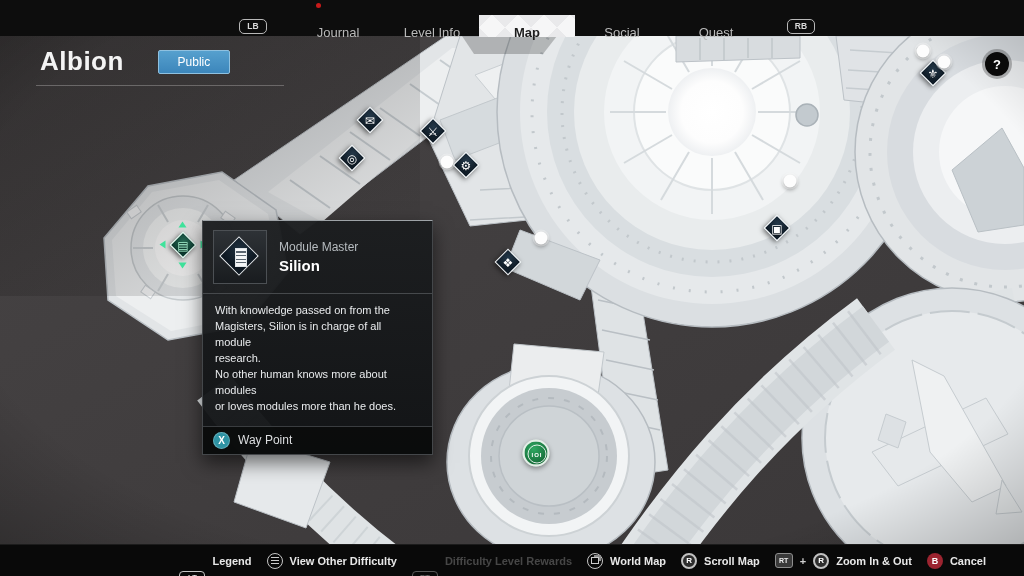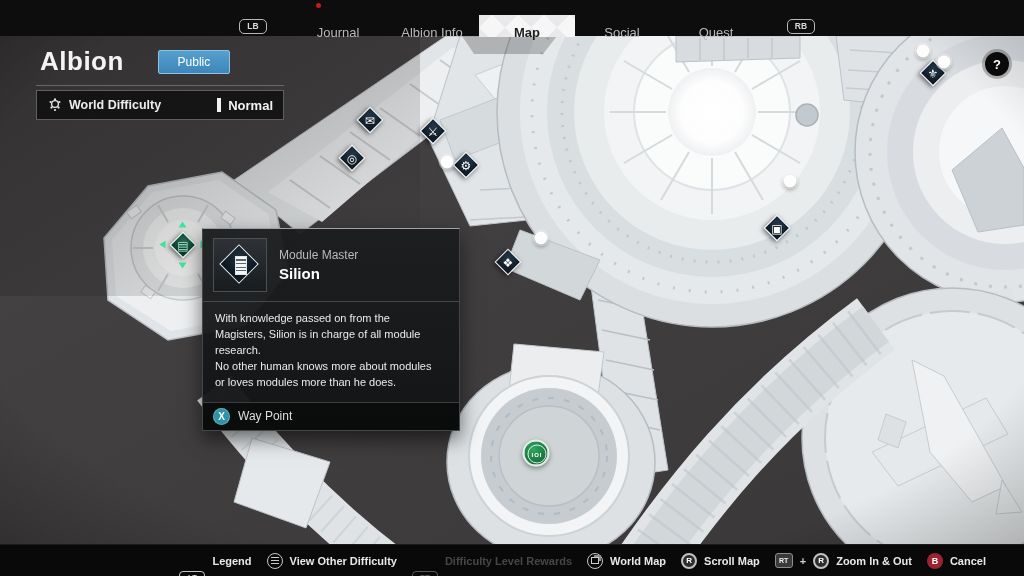--- a/index.html
+++ b/index.html
@@ -79,21 +79,21 @@
     border:1.2px solid rgba(255,255,255,.85);display:flex;align-items:center;justify-content:center;
   }
   .marker.portal .pglyph{color:#fff;font-size:6px;font-weight:bold;letter-spacing:1px;}
   .help-btn{
     position:absolute;left:985px;top:52px;width:24px;height:24px;border-radius:50%;
     background:#0a0a0a;color:#fff;font-size:13px;font-weight:bold;z-index:20;
     display:flex;align-items:center;justify-content:center;box-shadow:0 0 0 3px rgba(0,0,0,.25);cursor:pointer;
   }
   
   .tooltip{
-    position:absolute;left:202px;top:228px;width:258px;z-index:25;box-sizing:border-box;
+    position:absolute;left:202px;top:220px;width:231px;z-index:25;box-sizing:border-box;
     background:linear-gradient(rgba(27,29,31,.96),rgba(17,19,21,.96));
     border:1px solid #44474a;border-top-color:#9ea3a7;
     box-shadow:0 8px 18px rgba(0,0,0,.55);
   }
   .tt-header{display:flex;align-items:center;gap:12px;padding:9px 10px;}
   .tt-icon{position:relative;width:52px;height:52px;flex:0 0 52px;
     background:linear-gradient(#2e3236,#191c1f);border:1px solid #4c5054;}
   .tt-icon .d{position:absolute;left:11px;top:11px;width:28px;height:28px;transform:rotate(45deg);
     background:radial-gradient(circle at 35% 30%,#20313f,#0d1721 70%);border:1.5px solid #e9edf0;box-sizing:border-box;}
   .tt-icon .chip{position:absolute;left:21px;top:17px;width:10px;height:17px;background:
@@ -352,42 +352,27 @@
     <span class="tt-action">Way Point</span>
   </div>
 </div>
 
 <div class="header-panel">
   <div class="title-row">
     <h1 class="loc-title">Albion</h1>
     <span class="badge">Public</span>
   </div>
   <div class="hr"></div>
-  <div class="difficulty-box">
-    <svg width="16" height="16" viewBox="0 0 16 16">
-      <circle cx="8" cy="7" r="3.4" fill="none" stroke="#e3e3e3" stroke-width="1.4"></circle>
-      <circle cx="8" cy="2.4" r="1.1" fill="#e3e3e3"></circle>
-        <circle cx="12.4" cy="5" r="1.1" fill="#e3e3e3"></circle>
-      <circle cx="3.6" cy="5" r="1.1" fill="#e3e3e3"></circle>
-        <circle cx="11.6" cy="10.6" r="1.1" fill="#e3e3e3"></circle>
-      <circle cx="4.4" cy="10.6" r="1.1" fill="#e3e3e3"></circle>
-        <circle cx="8" cy="13" r="1.1" fill="#e3e3e3"></circle>
-    </svg>
-    <span class="diff-label">World Difficulty</span>
-    <span class="diff-spacer"></span>
-    <span class="diff-bar"></span>
-    <span class="diff-value">Normal</span>
-  </div>
 </div>
 
 <div class="nav">
   <div class="nav-inner">
     <span class="bumper">LB</span>
     <div class="tab">Journal</div>
-    <div class="tab">Albion Info</div>
+    <div class="tab">Level Info</div>
     <div class="tab selected">Map</div>
     <div class="tab">Social</div>
     <div class="tab">Quest</div>
     <span class="bumper">RB</span>
   </div>
   <span class="notif-dot"></span>
 </div>
 
 <div class="bottom-bar" id="bottom-bar">
     <div class="hint">

